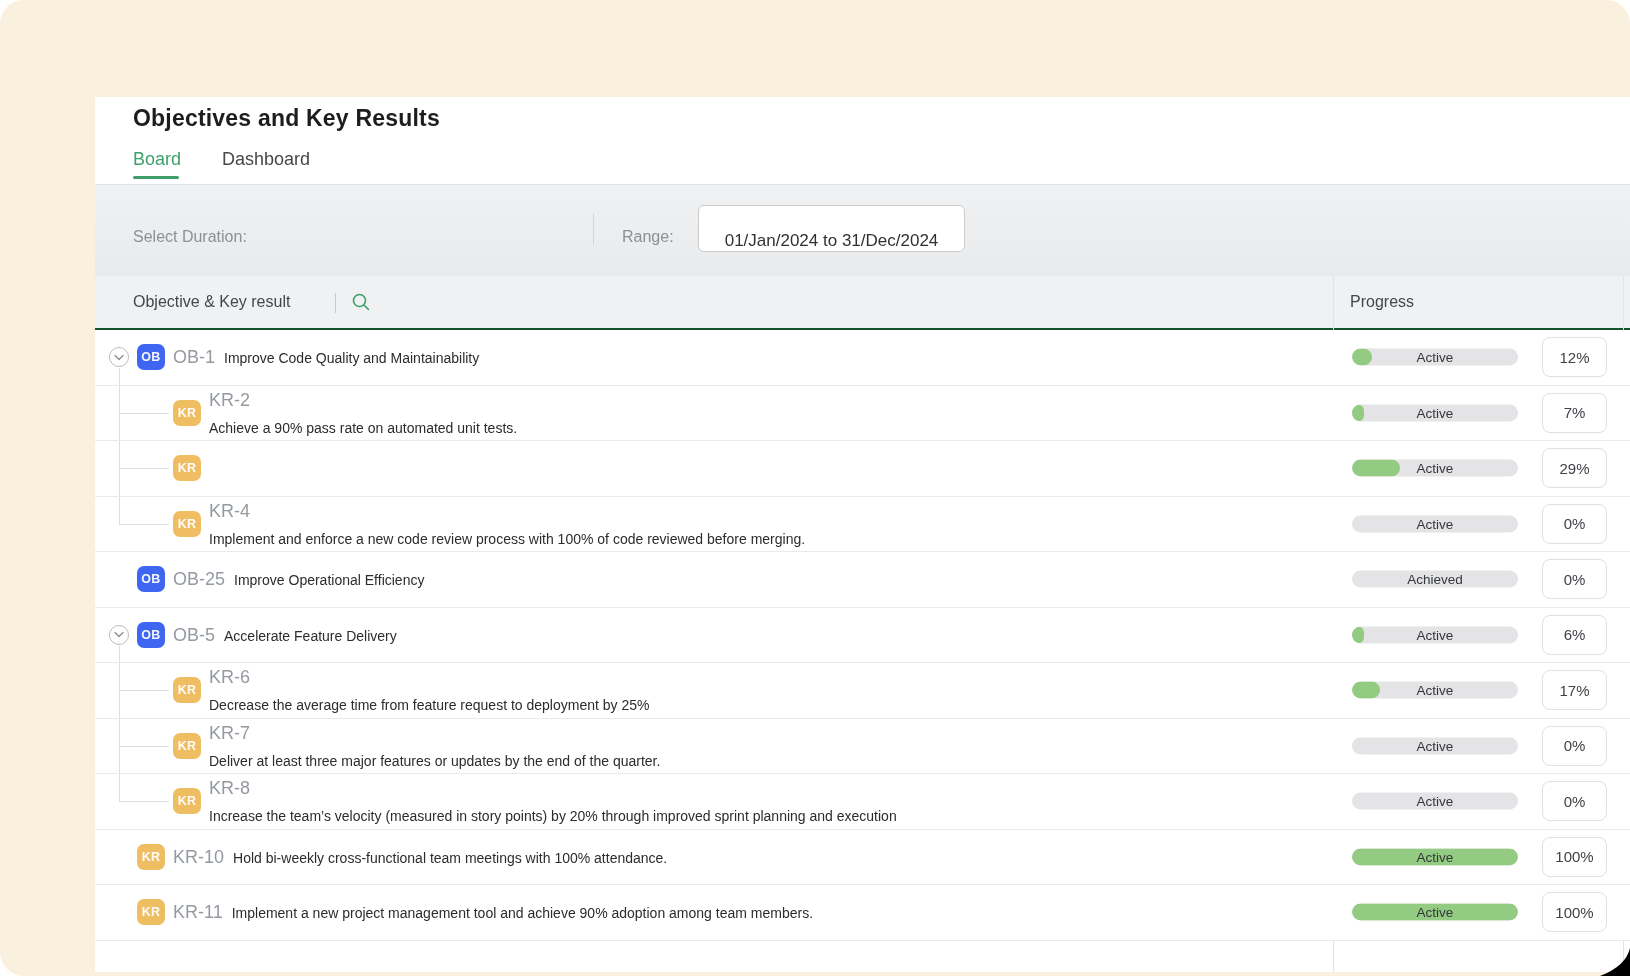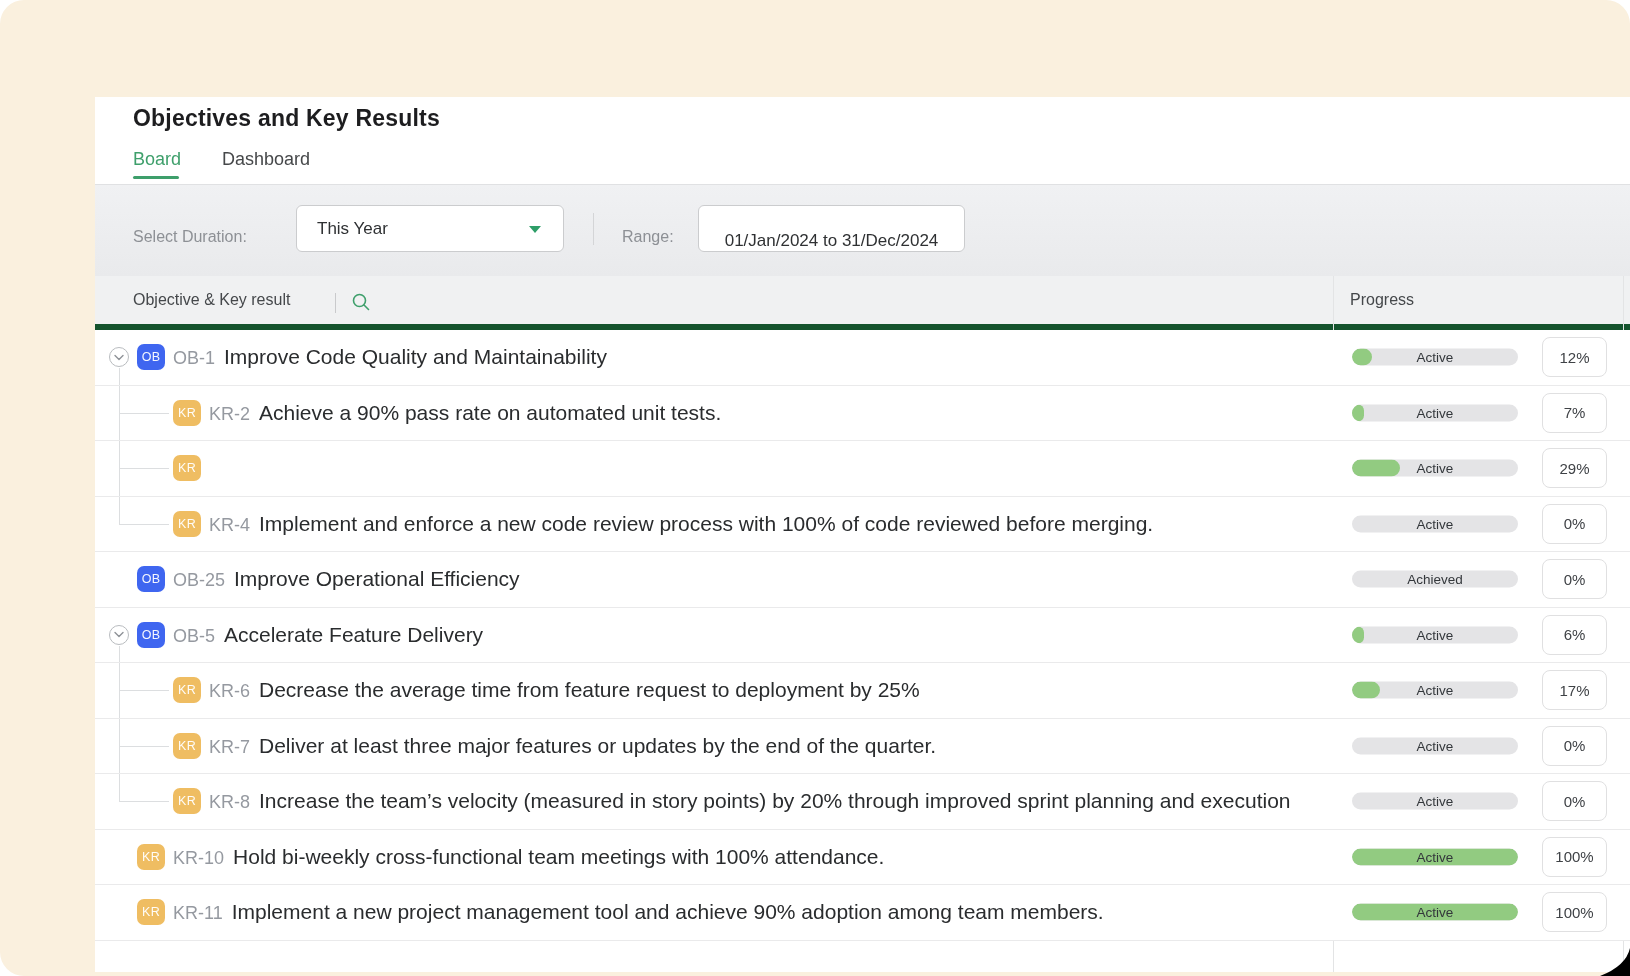--- a/index.html
+++ b/index.html
@@ -24,49 +24,49 @@
   .duration-select .val { font-size:17px; color:#2f3133; }
   .caret-down { position:absolute; right:22px; top:50%; margin-top:-3px; width:0; height:0;
     border-left:6px solid transparent; border-right:6px solid transparent; border-top:7px solid #2e9e68; }
   .filter-divider { position:absolute; left:498px; top:28px; width:1px; height:32px; background:#d4d5d7; }
   .range-label { left:527px; }
   .range-box { position:absolute; left:603px; top:20px; width:267px; height:47px; background:#fff;
     border:1px solid #cbccce; border-radius:6px; display:flex; align-items:flex-end; justify-content:center; cursor:pointer; }
   .range-box .val { font-size:17px; color:#2f3133; }
 
   
-  .table-header { position:absolute; left:0; top:179px; width:100%; height:54px; background:#f0f1f2; border-bottom:6px solid #14532d; }
+  .table-header { position:absolute; left:0; top:179px; width:100%; height:54px; background:#f0f1f2; border-bottom:2px solid #14532d; }
   .col1-label { position:absolute; left:38px; top:50%; transform:translateY(-50%); font-size:16px; color:#45484b; }
   .head-divider { position:absolute; left:240px; top:17px; width:1px; height:20px; background:#c9cacc; }
   .search-icon { position:absolute; left:256px; top:16px; width:20px; height:20px; cursor:pointer; }
   .col2-label { position:absolute; left:1255px; top:50%; transform:translateY(-50%); font-size:16px; color:#45484b; }
 
   .vline { position:absolute; width:1px; background:#e3e4e5; top:179px; bottom:0; }
   .vline-1 { left:1238px; }
   .vline-2 { left:1528px; }
 
   
   .rows { position:absolute; left:0; top:233px; width:100%; }
   .row { position:relative; width:100%; height:55.5px; border-bottom:1px solid #eaeaeb; background:#fff; cursor:pointer; }
 
   .chevron-circle { position:absolute; left:14px; top:50%; transform:translateY(-50%); width:20px; height:20px;
     border:1px solid #b9bcbf; border-radius:50%; display:none; align-items:center; justify-content:center; cursor:pointer; background:#fff; z-index:2; }
   .row.expandable .chevron-circle { display:flex; }
 
   .badge { position:absolute; top:50%; transform:translateY(-50%); width:28px; height:26px; border-radius:7px;
-    display:flex; align-items:center; justify-content:center; font-size:12.5px; font-weight:400; color:rgba(255,255,255,.95); letter-spacing:.3px; z-index:2; }
+    display:flex; align-items:center; justify-content:center; font-size:12.5px; font-weight:700; color:rgba(255,255,255,.95); letter-spacing:.3px; z-index:2; }
   .badge.ob { background:#3f66f0; left:42px; }
   .badge.kr { background:#efbd62; left:42px; }
   .row.indent .badge { left:78px; }
 
   .row-text { position:absolute; top:50%; transform:translateY(-50%); display:flex; align-items:baseline; gap:9px; white-space:nowrap; }
   .row .row-text { left:78px; }
-  .row.indent .row-text { left:114px; }
+  .row.indent .row-text { left:114px;flex-direction:column; }
   .row-id { font-size:18px; color:#9599a0; }
-  .row-title { font-size:21px; color:#2a2c2e; }
+  .row-title { font-size:14px; color:#2a2c2e; }
 
   
   .conn { position:absolute; background:#dcdee0; z-index:1; }
   .conn-v { left:24px; width:1px; top:0; bottom:0; display:none; }
   .conn-h { left:24px; height:1px; width:50px; top:50%; display:none; }
   .conn-stub { left:24px; width:1px; top:calc(50% + 11px); bottom:0; display:none; }
   .row.conn-mid .conn-v { display:block; }
   .row.conn-mid .conn-h { display:block; }
   .row.conn-last .conn-v { display:block; bottom:calc(50% - 1px); }
   .row.conn-last .conn-h { display:block; }
@@ -92,24 +92,20 @@
 <div class="card">
 
   <div class="page-title">Objectives and Key Results</div>
 
   <div class="tab tab-board">Board</div>
   <div class="tab tab-dashboard">Dashboard</div>
   <div class="tab-underline"></div>
 
   <div class="filter-bar">
     <span class="filter-label duration-label">Select Duration:</span>
-    <div class="duration-select">
-      <span class="val">This Year</span>
-      <span class="caret-down"></span>
-    </div>
     <div class="filter-divider"></div>
     <span class="filter-label range-label">Range:</span>
     <div class="range-box">
       <span class="val">01/Jan/2024 to 31/Dec/2024</span>
     </div>
   </div>
 
   <div class="table-header">
     <span class="col1-label">Objective &amp; Key result</span>
     <span class="head-divider"></span>

